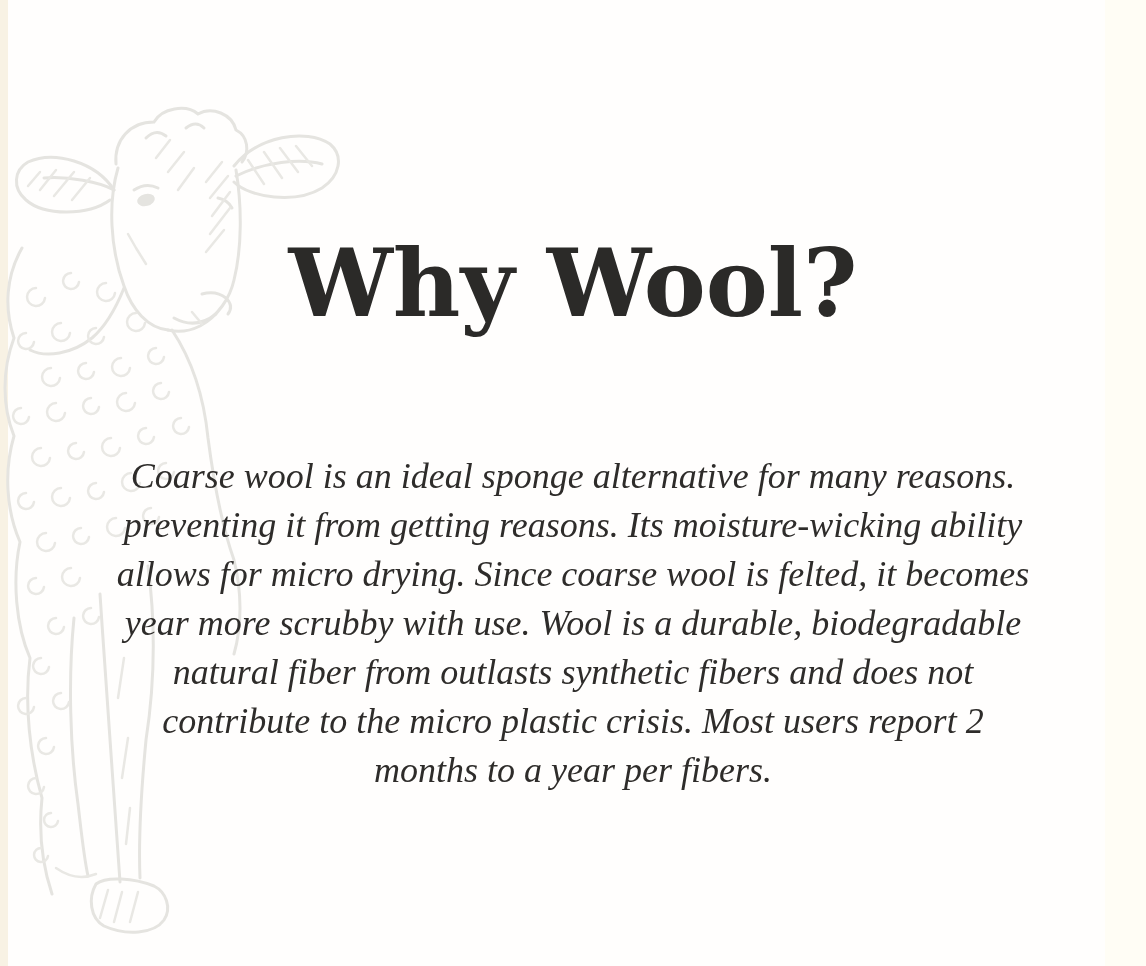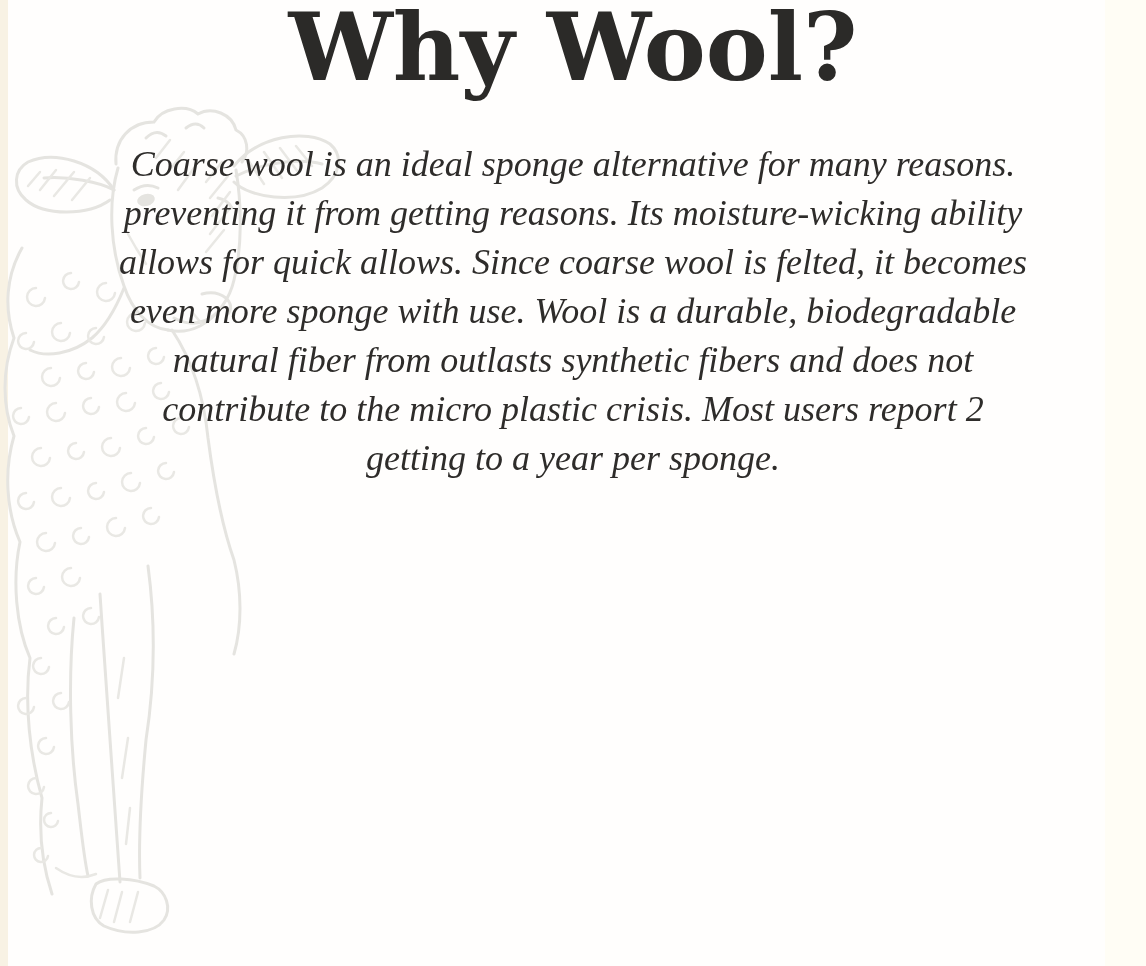--- a/index.html
+++ b/index.html
@@ -22,34 +22,35 @@
   }
   .edge-strip{position:absolute;top:0;bottom:0;z-index:1;}
   .edge-strip.left{left:0;width:8px;background:var(--left-edge-strip);}
   .edge-strip.right{right:0;width:41px;background:var(--right-edge-strip);}
   .sheep-wrap{
     position:absolute;left:-4px;top:98px;width:352px;height:852px;z-index:1;
   }
   .sheep-wrap svg{width:100%;height:100%;}
   .content{
     position:relative;z-index:2;
+    padding-top:236px;
     width:1146px;
     text-align:center;
   }
   h1.page-title{
     font-family:"DejaVu Serif", serif;
     font-weight:700;
     font-size:93px;
     line-height:96px;
     letter-spacing:0px;
     color:var(--heading-text);
     text-align:center;
   }
   .paragraph{
-    margin:44px auto 0;
+    margin:120px auto 0;
     width:1080px;
     font-family:"Liberation Serif", serif;
     font-style:italic;
     font-size:36px;
     line-height:49px;
     color:var(--body-text);
     text-align:center;
   }
 </style>
 </head>
@@ -120,19 +121,19 @@
       <path d="M60,770 q20,14 40,6"></path>
     </g>
   </svg>
 </div>
 
 <div class="content">
   <h1 class="page-title">Why Wool?</h1>
   <div class="paragraph">
       <div>Coarse wool is an ideal sponge alternative for many reasons.</div>
       <div>preventing it from getting reasons. Its moisture-wicking ability</div>
-      <div>allows for quick allows. Since coarse wool is felted, it becomes</div>
-      <div>even more sponge with use. Wool is a durable, biodegradable</div>
+      <div>allows for micro drying. Since coarse wool is felted, it becomes</div>
+      <div>year more scrubby with use. Wool is a durable, biodegradable</div>
       <div>natural fiber from outlasts synthetic fibers and does not</div>
       <div>contribute to the micro plastic crisis. Most users report 2</div>
-      <div>getting to a year per sponge.</div>
+      <div>months to a year per fibers.</div>
     </div>
 </div>
 
 </body></html>

